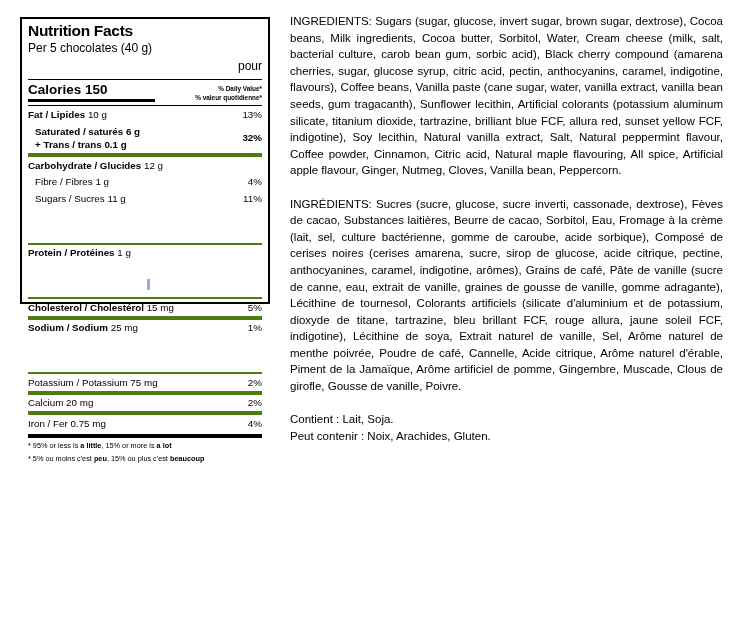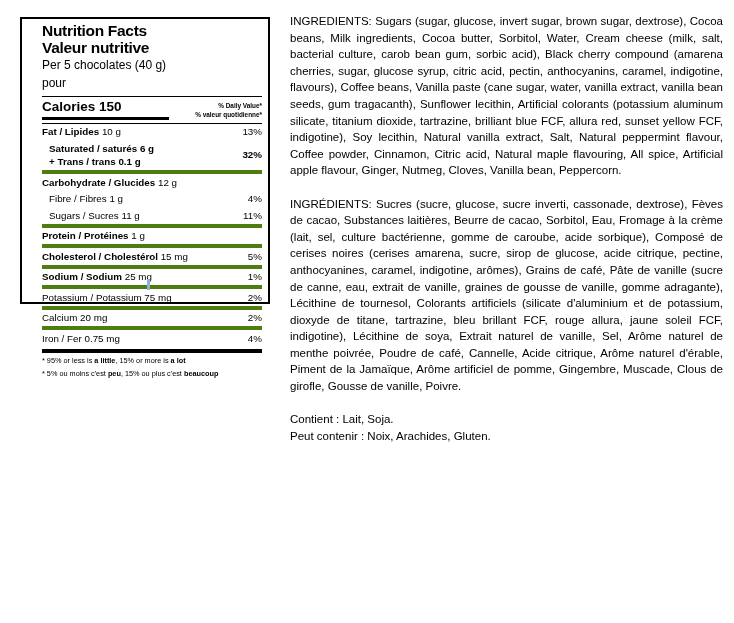--- a/index.html
+++ b/index.html
@@ -5,45 +5,45 @@
   html,body{margin:0;padding:0;}
   body{
     width:734px;height:623px;background:#ffffff;position:relative;
     font-family:"Liberation Sans", sans-serif;color:#000;
     -webkit-font-smoothing:antialiased;
   }
   
   .nf-label{
     position:absolute;left:20px;top:17px;width:250px;height:287px;
     box-sizing:border-box;border:2px solid #000;background:#fff;
-    padding:3px 6px 4px 20px;
+    padding:3px 6px 4px 6px;
   }
   .nf-title{font-size:15.5px;font-weight:bold;line-height:1.1;letter-spacing:-0.3px;}
   .nf-serving{font-size:12px;line-height:1.4;margin-top:1px;}
-  .nf-serving-fr{margin-bottom:4px;}
+  .nf-serving-fr{margin-bottom:4px;text-align:right;}
   .nf-rule{border-top:1.5px solid #000;}
   .nf-calories-row{
     display:flex;justify-content:space-between;align-items:flex-end;
     padding:3px 0 3px 0;border-bottom:1px solid #000;
   }
   .nf-calories{
     font-size:13.5px;font-weight:bold;line-height:1.1;
     width:127px;border-bottom:3px solid #000;padding-bottom:2px;
   }
   .nf-dv-head{text-align:right;font-size:6.4px;font-weight:bold;line-height:1.45;padding-top:1px;}
   .nf-row{
     display:flex;justify-content:space-between;align-items:baseline;
     font-size:9.8px;line-height:1.38;padding:1.5px 0;
   }
   .nf-row .bname{font-weight:bold;}
   .nf-pct{white-space:nowrap;}
   .indent{padding-left:7px;}
   .sat-group{align-items:center;font-weight:bold;}
   .bt1{border-top:4px solid #4d7c0f;}
-  .bt2{border-top:4px solid #4d7c0f;}
+  .bt2{border-top:2px solid #4d7c0f;margin-top:36px;}
   .nf-thickbar{border-top:4px solid #000;margin-top:2px;}
   .nf-foot{font-size:7.3px;line-height:1.6;padding-top:2px;}
   .nf-foot .b{font-weight:bold;}
   
   .caret{position:absolute;left:147px;top:279px;width:3px;height:11px;}
   
   .ingredients{
     position:absolute;left:290px;top:13px;width:433px;
     font-size:11.5px;line-height:16.6px;
   }
@@ -51,21 +51,20 @@
   .ingredients .plain{text-align:left;}
   .ingredients .block-gap{margin-bottom:16.6px;}
 </style>
 </head>
 <body>
 
 <div>
 
   <div class="nf-label">
     <div class="nf-title">Nutrition Facts</div>
-    <div class="nf-title">Valeur nutritive</div>
     <div class="nf-serving">Per 5 chocolates (40 g)</div>
     <div class="nf-serving nf-serving-fr">pour</div>
 
     <div class="nf-rule"></div>
 
     <div class="nf-calories-row">
       <div class="nf-calories">Calories 150</div>
       <div class="nf-dv-head">
         <div>% Daily Value*</div>
         <div>% valeur quotidienne*</div>

